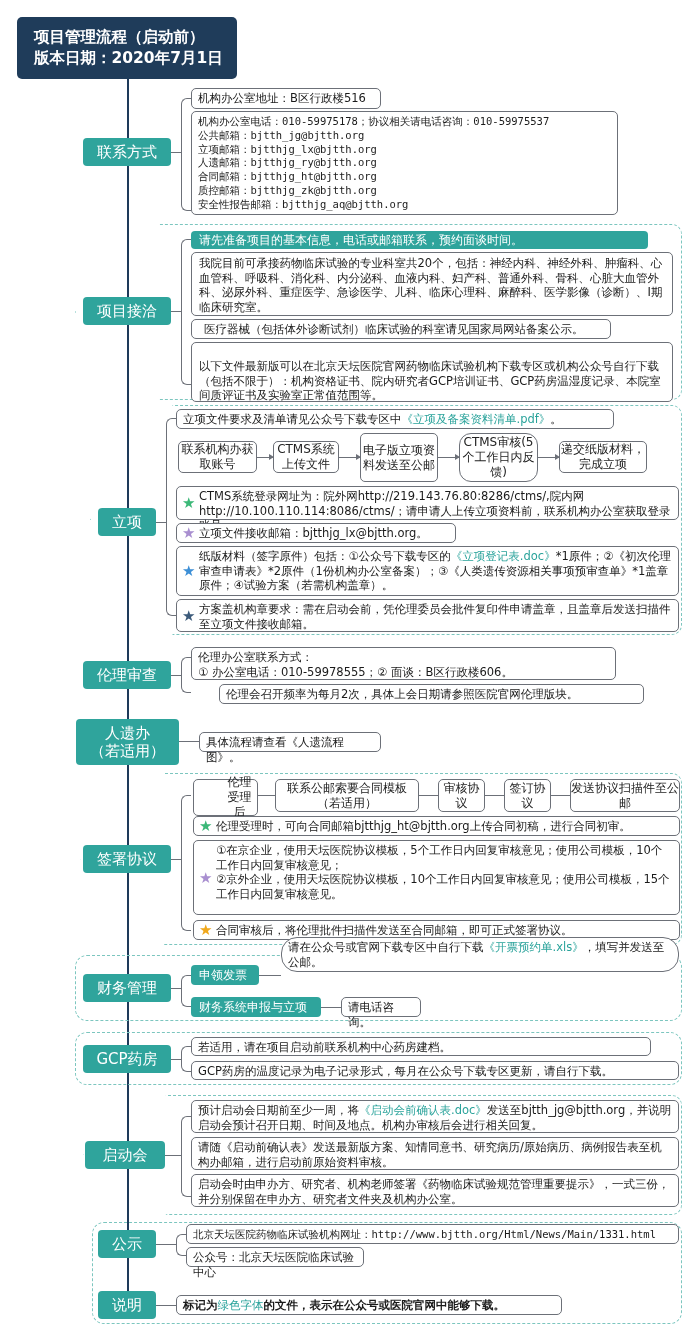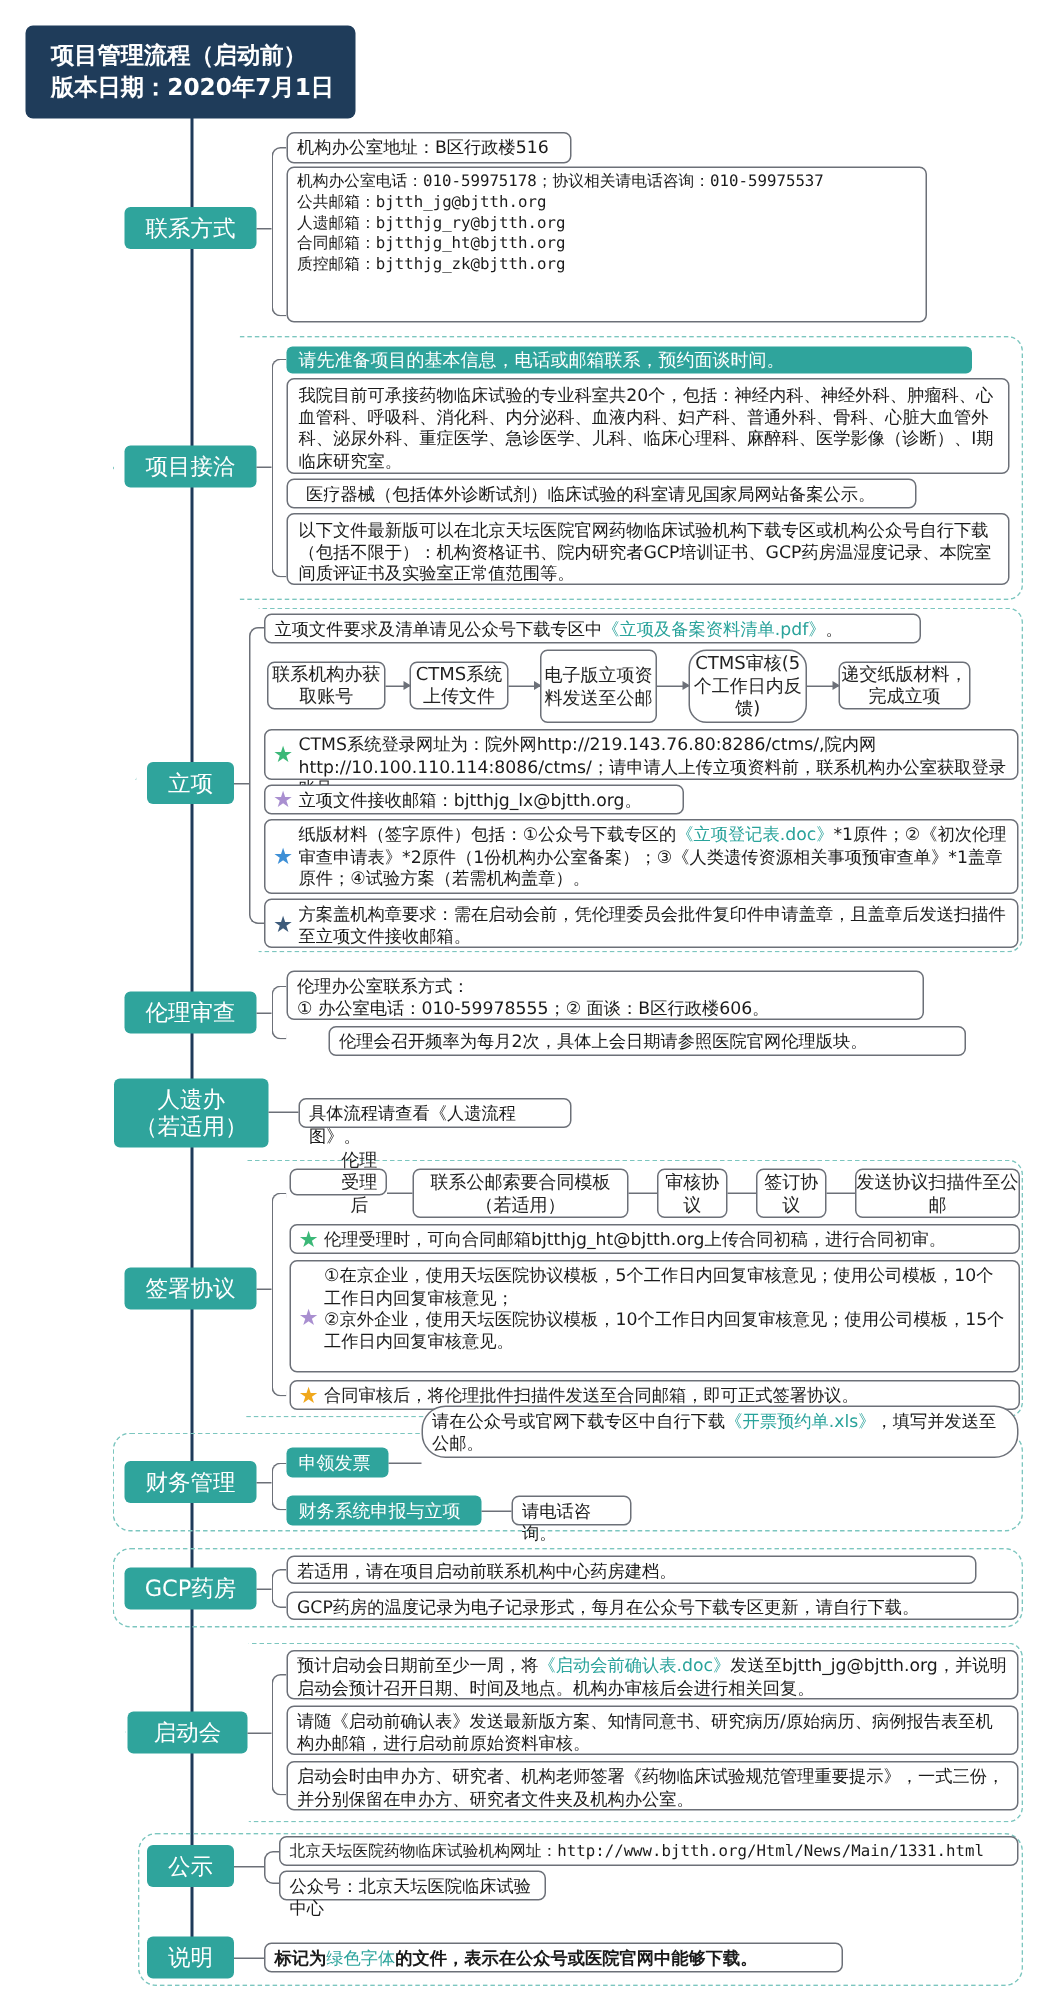--- a/index.html
+++ b/index.html
@@ -29,33 +29,35 @@
   <div>版本日期：2020年7月1日</div>
 </div>
 
 <div class="cat" style="left:83px;top:138px;width:88px;height:28px;">联系方式</div>
 <div class="conn" style="left:181px;top:98px;width:10px;height:113px;"></div>
 <div class="hline" style="left:171px;top:152px;width:10px;"></div>
 <div class="box" style="left:191px;top:88px;width:190px;height:21px;">机构办公室地址：B区行政楼516</div>
 <div class="box mono" style="left:191px;top:111px;width:427px;height:104px;padding-top:3px;line-height:13.8px;">
   <div>机构办公室电话：010-59975178；协议相关请电话咨询：010-59975537</div>
   <div>公共邮箱：bjtth_jg@bjtth.org</div>
+  <div>立项邮箱：bjtthjg_lx@bjtth.org</div>
   <div>人遗邮箱：bjtthjg_ry@bjtth.org</div>
   <div>合同邮箱：bjtthjg_ht@bjtth.org</div>
   <div>质控邮箱：bjtthjg_zk@bjtth.org</div>
+  <div>安全性报告邮箱：bjtthjg_aq@bjtth.org</div>
 </div>
 
 <div class="dash" style="left:75px;top:224px;width:607px;height:176px;clip-path:polygon(14% 0,100% 0,100% 100%,14% 100%,0 50%);"></div>
 <div class="cat" style="left:83px;top:297px;width:88px;height:28px;">项目接洽</div>
 <div class="hline" style="left:171px;top:311px;width:10px;"></div>
 <div class="conn" style="left:181px;top:239px;width:10px;height:146px;"></div>
 <div class="tealbox" style="left:191px;top:231px;width:457px;height:18px;line-height:14px;">请先准备项目的基本信息，电话或邮箱联系，预约面谈时间。</div>
 <div class="box" style="left:191px;top:252px;width:482px;height:64px;padding:3px 7px;">我院目前可承接药物临床试验的专业科室共20个，包括：神经内科、神经外科、肿瘤科、心血管科、呼吸科、消化科、内分泌科、血液内科、妇产科、普通外科、骨科、心脏大血管外科、泌尿外科、重症医学、急诊医学、儿科、临床心理科、麻醉科、医学影像（诊断）、I期临床研究室。</div>
 <div class="box" style="left:191px;top:319px;width:420px;height:20px;padding-left:12px;">医疗器械（包括体外诊断试剂）临床试验的科室请见国家局网站备案公示。</div>
-<div class="box" style="left:191px;top:342px;width:482px;height:48px;padding:3px 7px;">以下文件最新版可以在北京天坛医院官网药物临床试验机构下载专区或机构公众号自行下载（包括不限于）：机构资格证书、院内研究者GCP培训证书、GCP药房温湿度记录、本院室间质评证书及实验室正常值范围等。</div>
+<div class="box" style="left:191px;top:342px;width:482px;height:60px;padding:16px 7px;">以下文件最新版可以在北京天坛医院官网药物临床试验机构下载专区或机构公众号自行下载（包括不限于）：机构资格证书、院内研究者GCP培训证书、GCP药房温湿度记录、本院室间质评证书及实验室正常值范围等。</div>
 
 <div class="dash" style="left:90px;top:405px;width:592px;height:230px;clip-path:polygon(14% 0,100% 0,100% 100%,14% 100%,0 50%);"></div>
 <div class="cat" style="left:98px;top:508px;width:58px;height:28px;">立项</div>
 <div class="hline" style="left:156px;top:522px;width:10px;"></div>
 <div class="conn" style="left:166px;top:418px;width:10px;height:198px;"></div>
 <div class="box" style="left:176px;top:409px;width:438px;height:20px;">
   <span>立项文件要求及清单请见公众号下载专区中</span><span class="hl">《立项及备案资料清单.pdf》</span><span>。</span>
 </div>
 <div class="step" style="left:178px;top:441px;width:79px;height:32px;">联系机构办获取账号</div>
 <div class="arrow" style="left:257px;top:457px;width:16px;"></div>
@@ -96,21 +98,21 @@
   <span>人遗办</span>
   <span>（若适用）</span>
 </div>
 <div class="hline" style="left:179px;top:741px;width:20px;"></div>
 <div class="box" style="left:199px;top:732px;width:182px;height:20px;">具体流程请查看《人遗流程图》。</div>
 
 <div class="dash" style="left:80px;top:773px;width:602px;height:172px;clip-path:polygon(14% 0,100% 0,100% 100%,14% 100%,0 50%);"></div>
 <div class="cat" style="left:83px;top:845px;width:88px;height:28px;">签署协议</div>
 <div class="hline" style="left:171px;top:859px;width:10px;"></div>
 <div class="conn" style="left:181px;top:795px;width:10px;height:136px;"></div>
-<div class="step" style="left:193px;top:779px;width:65px;height:18px;padding-left:28px;">伦理受理后</div>
+<div class="step" style="left:193px;top:779px;width:65px;height:37px;padding-left:28px;">伦理受理后</div>
 <div class="hline" style="left:258px;top:795px;width:17px;"></div>
 <div class="step" style="left:275px;top:779px;width:144px;height:33px;text-align:center;">联系公邮索要合同模板（若适用）</div>
 <div class="hline" style="left:419px;top:795px;width:19px;"></div>
 <div class="step" style="left:438px;top:779px;width:47px;height:33px;">审核协议</div>
 <div class="hline" style="left:485px;top:795px;width:19px;"></div>
 <div class="step" style="left:504px;top:779px;width:47px;height:33px;">签订协议</div>
 <div class="hline" style="left:551px;top:795px;width:19px;"></div>
 <div class="step" style="left:570px;top:779px;width:110px;height:33px;">发送协议扫描件至公邮</div>
 <div class="box" style="left:193px;top:816px;width:487px;height:20px;padding-left:22px;">
   <span class="star" style="left:5px;top:2px;color:#3cb878;">★</span>

